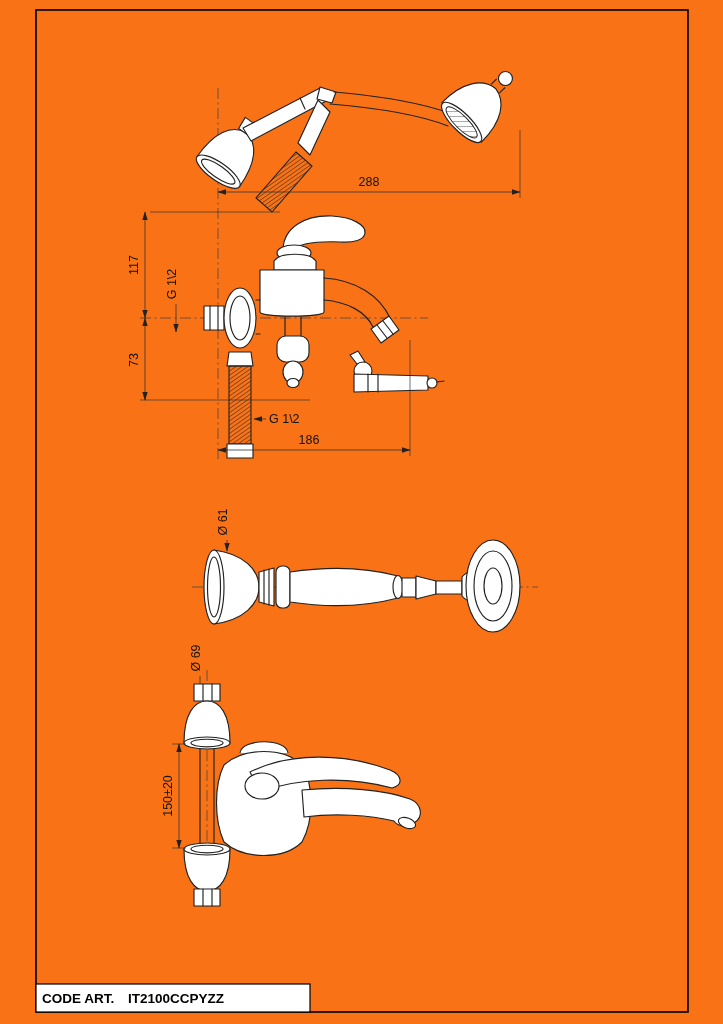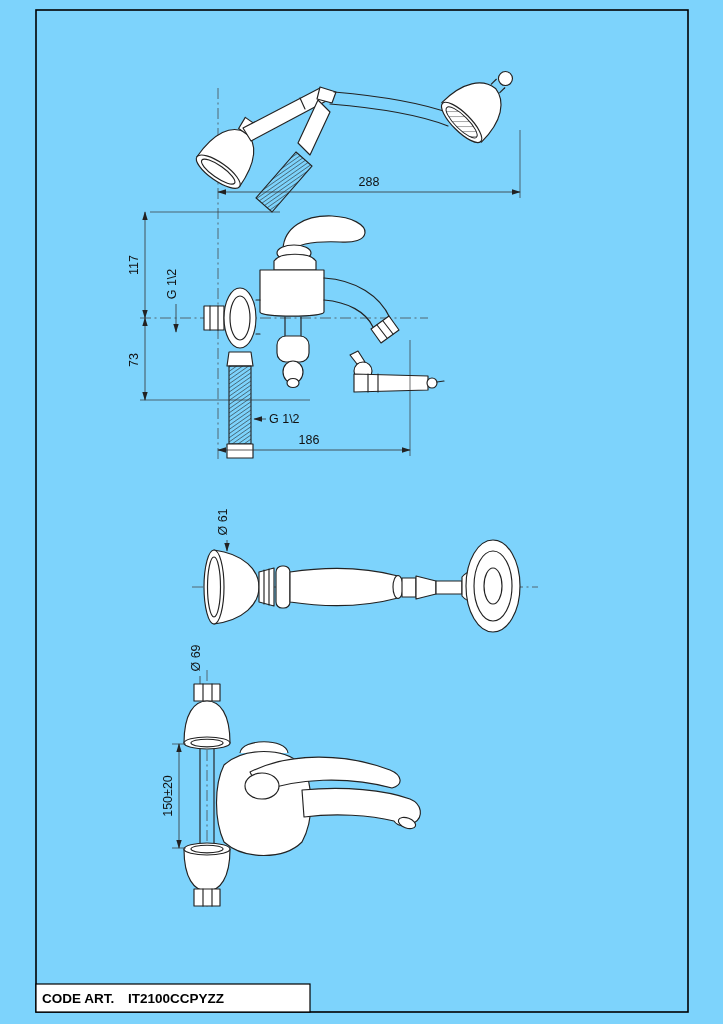--- a/index.html
+++ b/index.html
@@ -1,16 +1,16 @@
 <!DOCTYPE html>
 <html><head>
 <meta charset="utf-8">
 <style>
   html,body{margin:0;padding:0;background:#ffffff;}
-  .page{position:relative;width:723px;height:1024px;background:#7dd3fc;overflow:hidden;
+  .page{position:relative;width:723px;height:1024px;background:#f97316;overflow:hidden;
         font-family:"Liberation Sans",sans-serif;}
   svg{position:absolute;left:0;top:0;}
   .frame{fill:none;stroke:#000;stroke-width:1.6;}
   .tb{fill:#fff;stroke:#000;stroke-width:1.2;}
   .tbt{font:bold 13.5px "Liberation Sans",sans-serif;fill:#000;}
   .ln{fill:none;stroke:#222;stroke-width:1.15;stroke-linecap:round;stroke-linejoin:round;}
   .lnf{fill:#fff;stroke:#222;stroke-width:1.15;stroke-linejoin:round;}
   .cl{fill:none;stroke:#444;stroke-width:.75;stroke-dasharray:11 3.5 2 3.5;}
   .thin{fill:none;stroke:#333;stroke-width:.7;}
   .dim{fill:none;stroke:#333;stroke-width:.8;}

